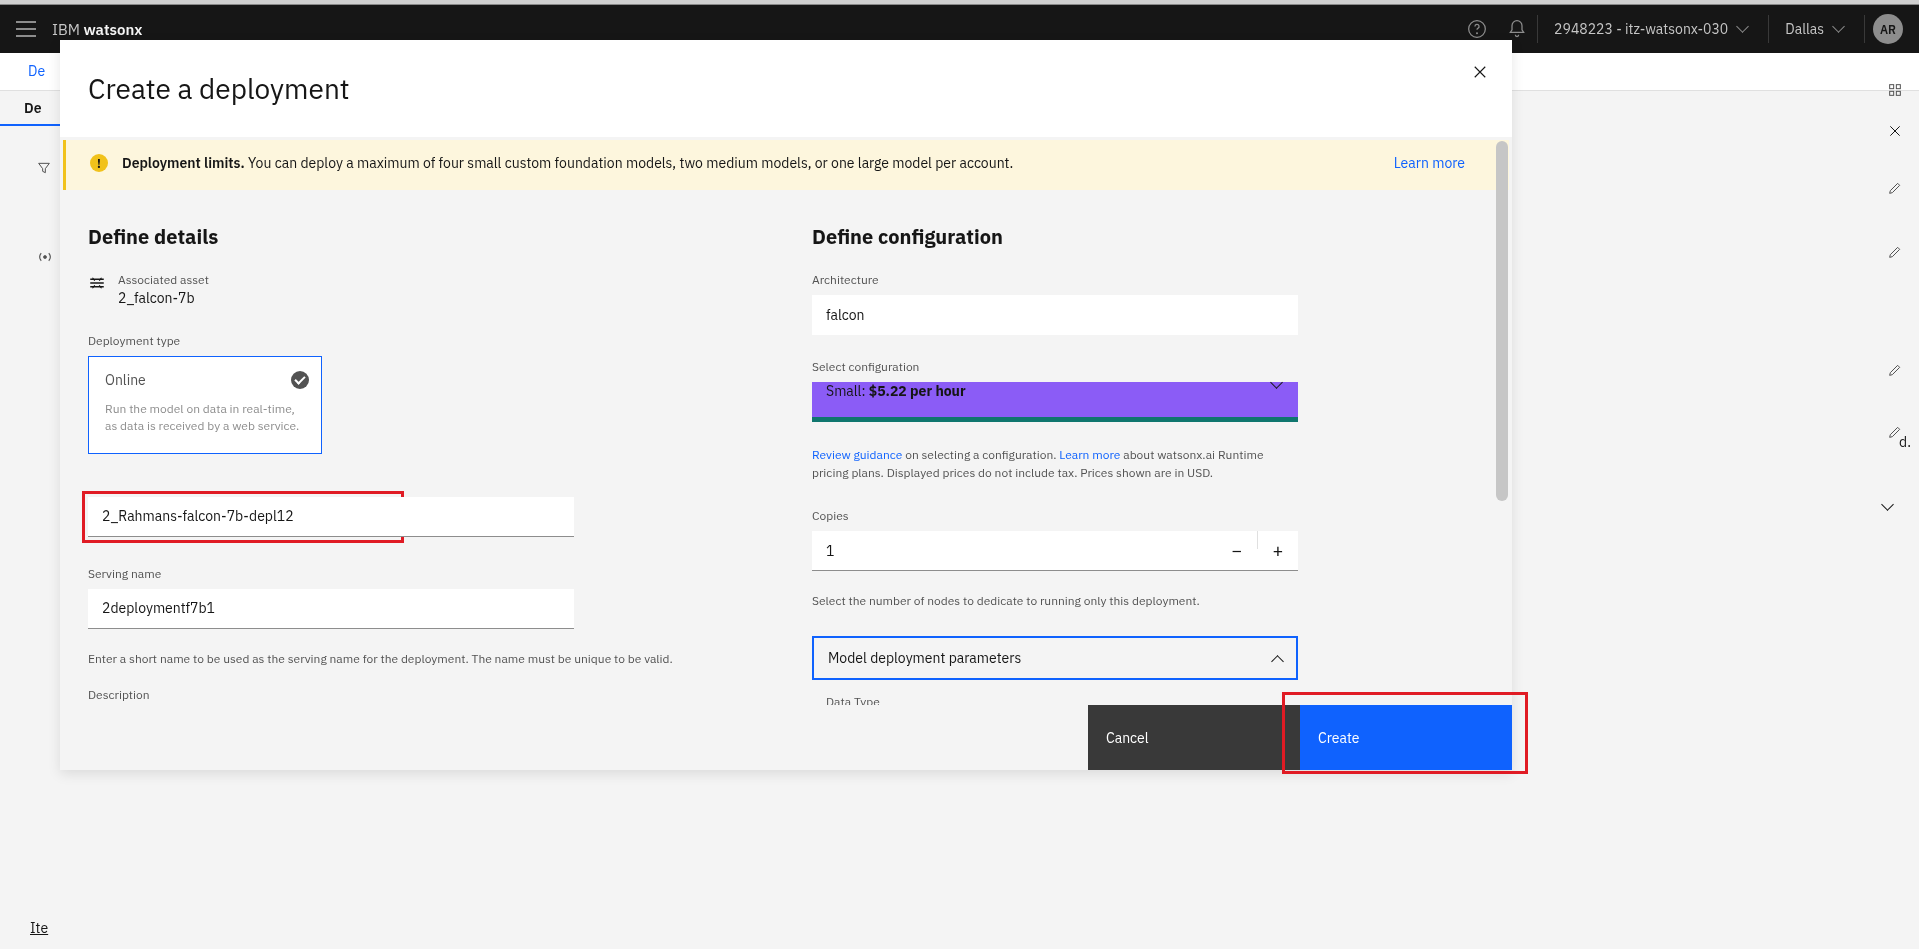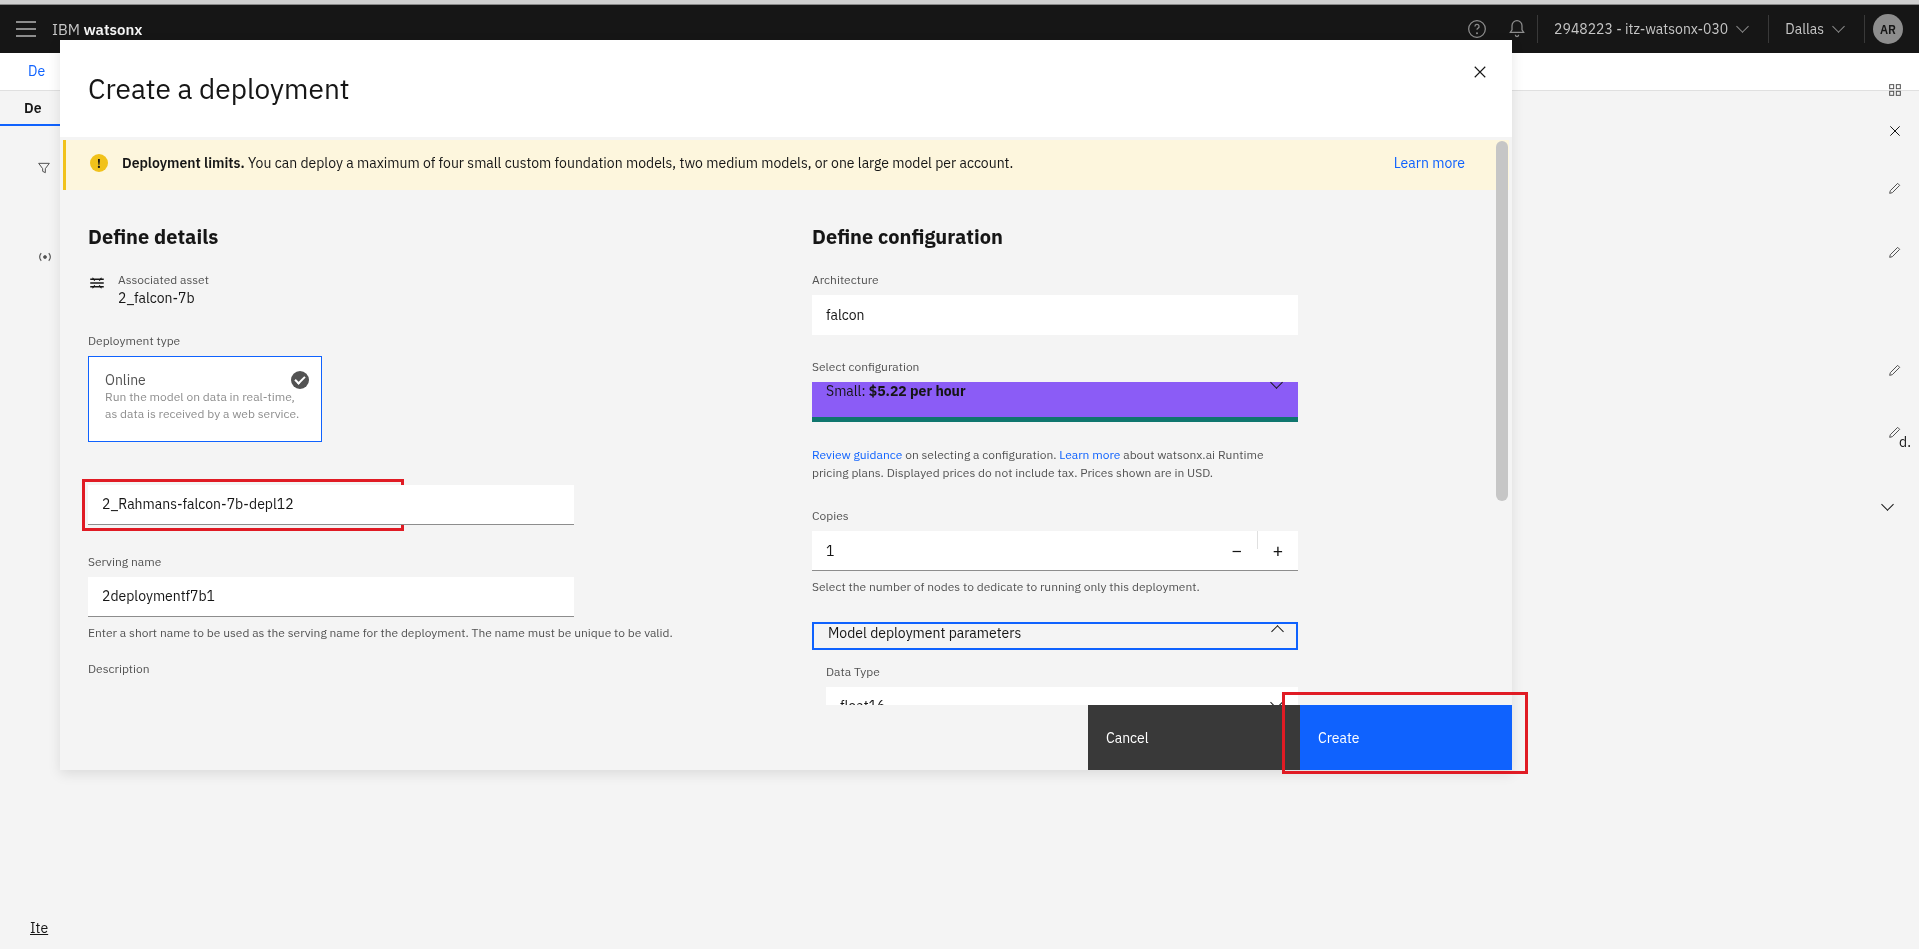--- a/index.html
+++ b/index.html
@@ -63,44 +63,44 @@
 .assoc-icon{ width:18px; height:18px; margin-top:2px;}
 .assoc-icon svg{width:18px;height:18px;fill:#161616;}
 .label-sm{ font-size:12px; color:#525252; margin-bottom:2px;}
 .val{ font-size:14px; color:#161616;}
 
 .field-label{ font-size:12px; color:#525252; margin-bottom:8px;}
 
 .card{ border:1px solid #0f62fe; background:#fff; width:234px; padding:14px 16px 18px; position:relative; margin-bottom:40px;}
 .card-check{ position:absolute; right:12px; top:14px; width:18px;height:18px; border-radius:50%; background:#525252; display:flex;align-items:center;justify-content:center;}
 .card-check::after{content:"";width:8px;height:4px;border-left:2px solid #fff;border-bottom:2px solid #fff;transform:rotate(-45deg);margin-top:-2px;}
-.card-title{ font-size:14px; color:#525252; margin-bottom:0;}
+.card-title{ font-size:14px; color:#525252; margin-bottom:12px;}
 .card-desc{ font-size:12px; color:#8d8d8d; line-height:1.4;}
 
 .input{ background:#fff; border:none; border-bottom:1px solid #8d8d8d; height:40px; padding:0 14px; font-size:14px; color:#161616; width:486px; display:block;}
 .field-wrap{ margin-bottom:20px;}
-.helper{ font-size:12px; color:#525252; margin-top:8px; line-height:1.4;}
+.helper{ font-size:12px; color:#525252; margin-top:22px; line-height:1.4;}
 
 .highlight-red{ border:3px solid #e01b24; padding:3px; margin-left:-6px; margin-right:-6px; width:310px; box-sizing:content-box; position:relative; top:-3px;}
 
 
 .readonly-box{ background:#fff; height:40px; display:flex; align-items:center; padding:0 14px; width:486px; margin-bottom:24px;}
 .select-box{ background:#8b5cf6; height:40px; display:flex; align-items:flex-start; padding:0 14px; width:486px; border-bottom:5px solid #0f766e; cursor:pointer; position:relative;}
 .select-box .chev{position:absolute; right:14px;}
 .cfg-help{ font-size:12px; color:#525252; margin-top:24px; line-height:1.5; width:486px;}
 .cfg-help a{color:#0f62fe; text-decoration:none; cursor:pointer;}
 
 .stepper{ background:#fff; border-bottom:1px solid #8d8d8d; height:40px; width:486px; display:flex; align-items:center;}
 .stepper-val{ flex:1; padding:0 14px;}
 .stepper-btns{ display:flex; height:100%;}
 .step-btn{ width:40px; display:flex; align-items:center; justify-content:center; cursor:pointer; color:#161616; font-size:18px; position:relative;}
 .step-sep{ width:1px; height:18px; background:#e0e0e0;}
 
 .accordion{ border:2px solid #0f62fe; width:486px; margin-top:26px;}
-.accordion-head{ height:24px; display:flex; align-items:flex-start; padding:0 14px; cursor:pointer; position:relative;}
+.accordion-head{ height:40px; display:flex; align-items:center; padding:0 14px; cursor:pointer; position:relative;}
 .accordion-head .chev{position:absolute; right:14px; transform:rotate(180deg);}
 .accordion-body{ padding:14px 14px 4px 14px;}
 .a-select{ background:#fff; border-bottom:1px solid #8d8d8d; height:40px; display:flex;align-items:center; padding:0 14px; position:relative; cursor:pointer; margin-bottom:18px;}
 .a-select .chev{position:absolute; right:14px;}
 
 
 .modal-footer{ height:65px; display:flex;}
 .footer-spacer{flex:1;}
 .btn{ width:212px; display:flex; align-items:center; padding:0 18px; font-size:14px; cursor:pointer;}
 .btn-cancel{ background:#393939; color:#fff;}

